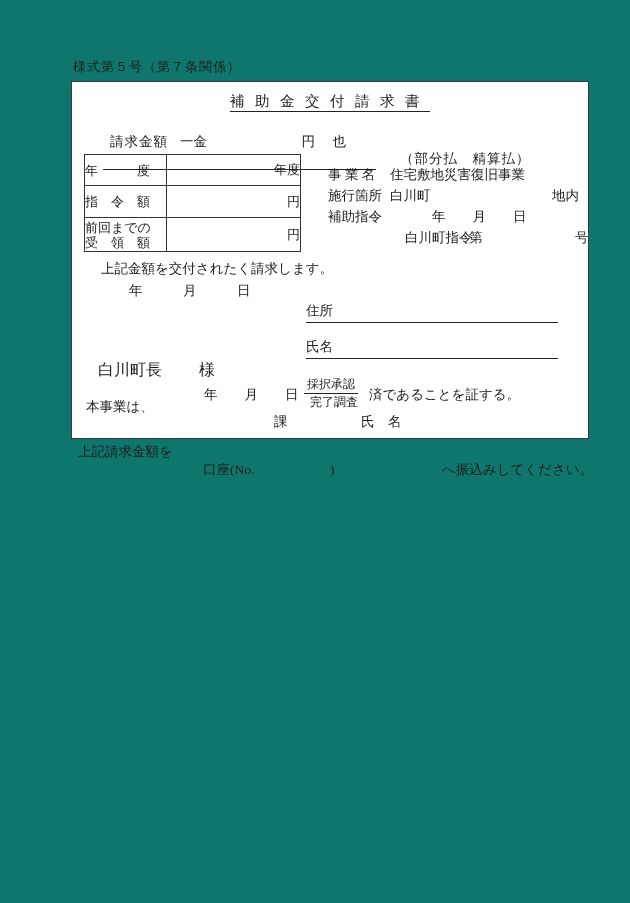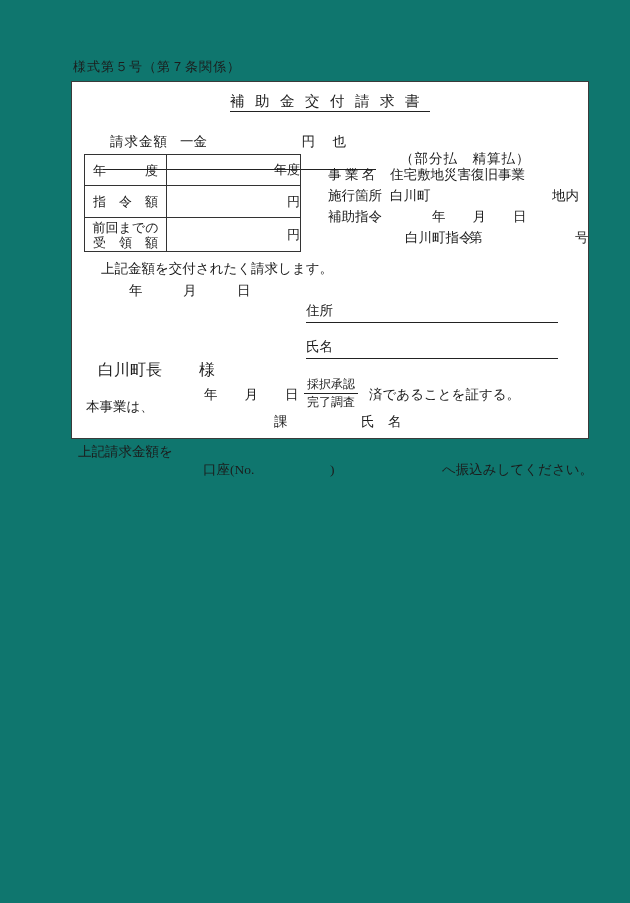--- a/index.html
+++ b/index.html
@@ -74,21 +74,20 @@
     font-size: 13px;
     padding: 0;
     vertical-align: middle;
   }
   td.cell-label {
     width: 81px;
     padding-left: 6px;
     padding-right: 4px;
     white-space: pre-line;
     line-height: 15px;
-    text-align: center;
   }
   td.cell-value {
     width: 133px;
     text-align: right;
     padding-right: 8px;
   }
   tr.row-1 td { height: 30px; }
   tr.row-2 td { height: 31px; }
   tr.row-3 td { height: 33px; }
 
@@ -127,21 +126,21 @@
     height: 30px; right: 10px;
     font-size: 13.5px;
   }
   .cert-lead { position: absolute; left: 0; top: 20px; }
   .cert-date { position: absolute; left: 118px; top: 8px; }
   .fraction {
     position: absolute;
     left: 218px; top: 0;
     display: inline-flex;
     flex-direction: column;
-    align-items: center;
+    align-items: flex-end;
     font-size: 12px;
     line-height: 13px;
   }
   .frac-top { border-bottom: 1px solid #222; padding: 0 3px 2px; }
   .frac-bottom { padding-top: 2px; }
   .cert-suffix { position: absolute; left: 283px; top: 8px; }
 
   .dept-line { left: 202px; top: 332px; font-size: 13.5px; }
   .dept-staff { position: absolute; left: 87px; top: 0; white-space: nowrap; }
 

